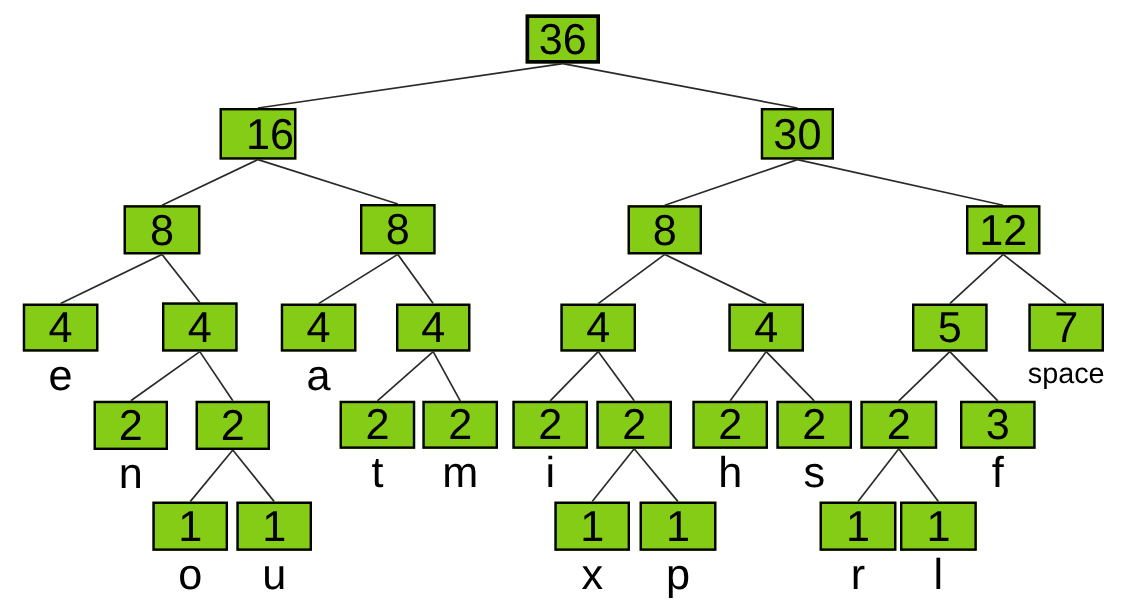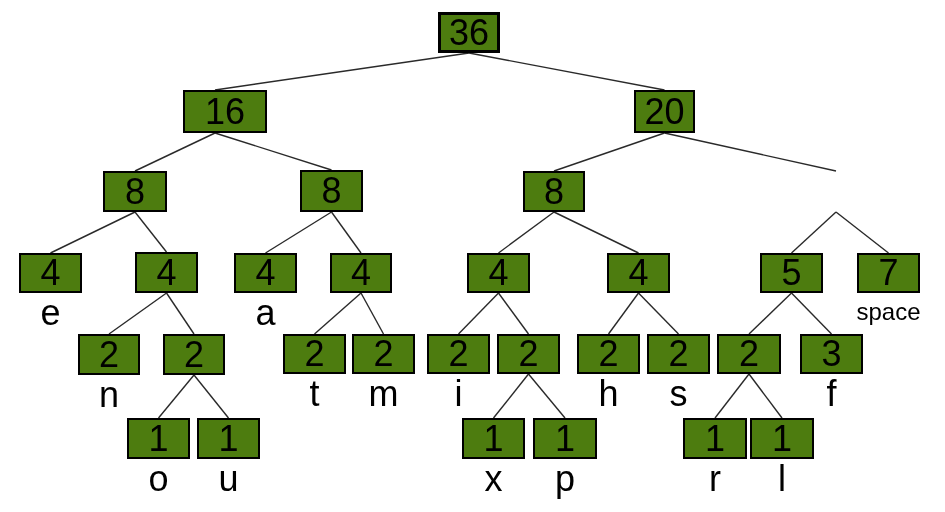--- a/index.html
+++ b/index.html
@@ -5,21 +5,21 @@
   html,body{margin:0;padding:0;}
   body{
     width:945px;height:512px;position:relative;overflow:hidden;
     background:#ffffff;color:#000;
     font-family:"Liberation Sans", sans-serif;
   }
   #canvas{position:absolute;left:0;top:0;width:945px;height:512px;}
   #edges{position:absolute;left:0;top:0;}
   .node{
     position:absolute;box-sizing:border-box;
-    background:#4d7c0f;border:2px solid #000000;
+    background:#84cc16;border:2px solid #000000;
     display:flex;align-items:center;justify-content:center;
     font-size:36px;line-height:1;color:#000000;
   }
   .node.root{border-width:3px;}
   .leaf-label{
     position:absolute;text-align:center;
     font-size:36px;line-height:1;color:#000000;
     white-space:nowrap;
   }
   .leaf-label.small{font-size:24px;padding-top:5px;}
@@ -57,34 +57,37 @@
       <line x1="194" y1="375" x2="228.5" y2="418" stroke="#2a2a2a" stroke-width="1.4"></line>
       <line x1="528.5" y1="374" x2="493.5" y2="418" stroke="#2a2a2a" stroke-width="1.4"></line>
       <line x1="528.5" y1="374" x2="565" y2="418" stroke="#2a2a2a" stroke-width="1.4"></line>
       <line x1="749" y1="374" x2="715" y2="418" stroke="#2a2a2a" stroke-width="1.4"></line>
       <line x1="749" y1="374" x2="782" y2="418" stroke="#2a2a2a" stroke-width="1.4"></line>
     </svg>
 
 <div class="node root" style="left: 438px; top: 12px; width: 62px; height: 41px;">
       <span>36</span>
     </div>
-    <div class="node" style="left: 183px; top: 90px; width: 84px; height: 43px;">
+    <div class="node" style="left: 183px; top: 90px; width: 64px; height: 43px; justify-content: flex-end;">
       <span>16</span>
     </div>
     <div class="node" style="left: 634px; top: 90px; width: 61px; height: 43px;">
-      <span>20</span>
+      <span>30</span>
     </div>
     <div class="node" style="left: 103px; top: 171px; width: 64px; height: 41px;">
       <span>8</span>
     </div>
     <div class="node" style="left: 300px; top: 170px; width: 63px; height: 42px;">
       <span>8</span>
     </div>
     <div class="node" style="left: 523px; top: 171px; width: 62px; height: 41px;">
       <span>8</span>
+    </div>
+    <div class="node" style="left: 805px; top: 171px; width: 62px; height: 41px;">
+      <span>12</span>
     </div>
     <div class="node" style="left: 19px; top: 253px; width: 63px; height: 40px;">
       <span>4</span>
     </div>
     <div class="leaf-label" style="left: -6px; top: 295px; width: 113px;">e</div>
     <div class="node" style="left: 135px; top: 252px; width: 63px; height: 41px;">
       <span>4</span>
     </div>
     <div class="node" style="left: 234px; top: 253px; width: 63px; height: 40px;">
       <span>4</span>

